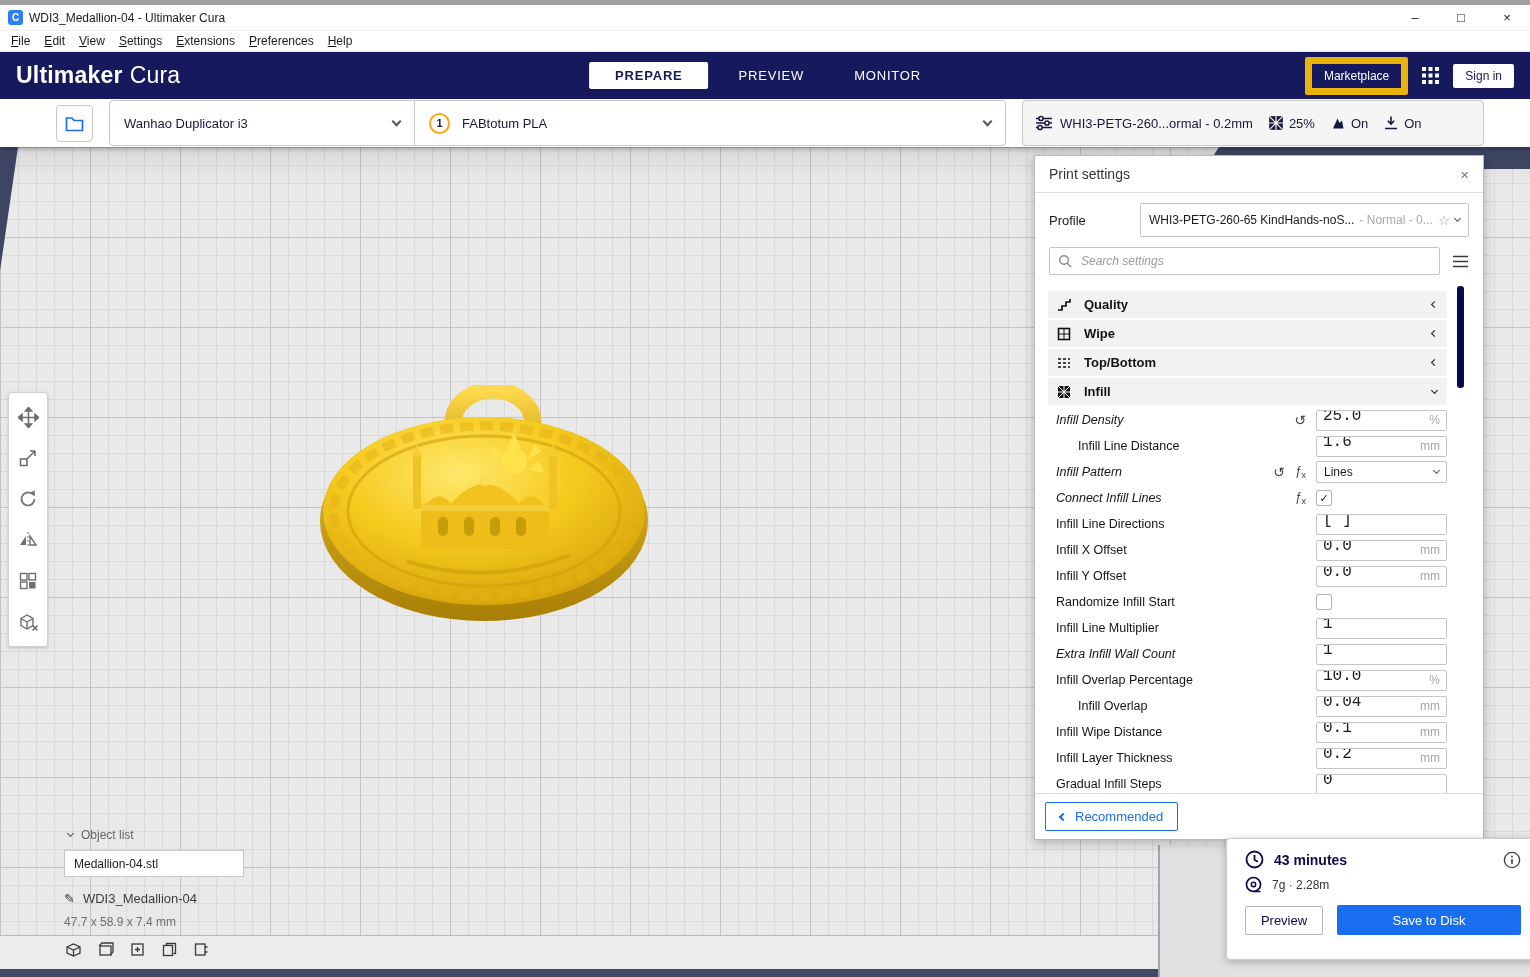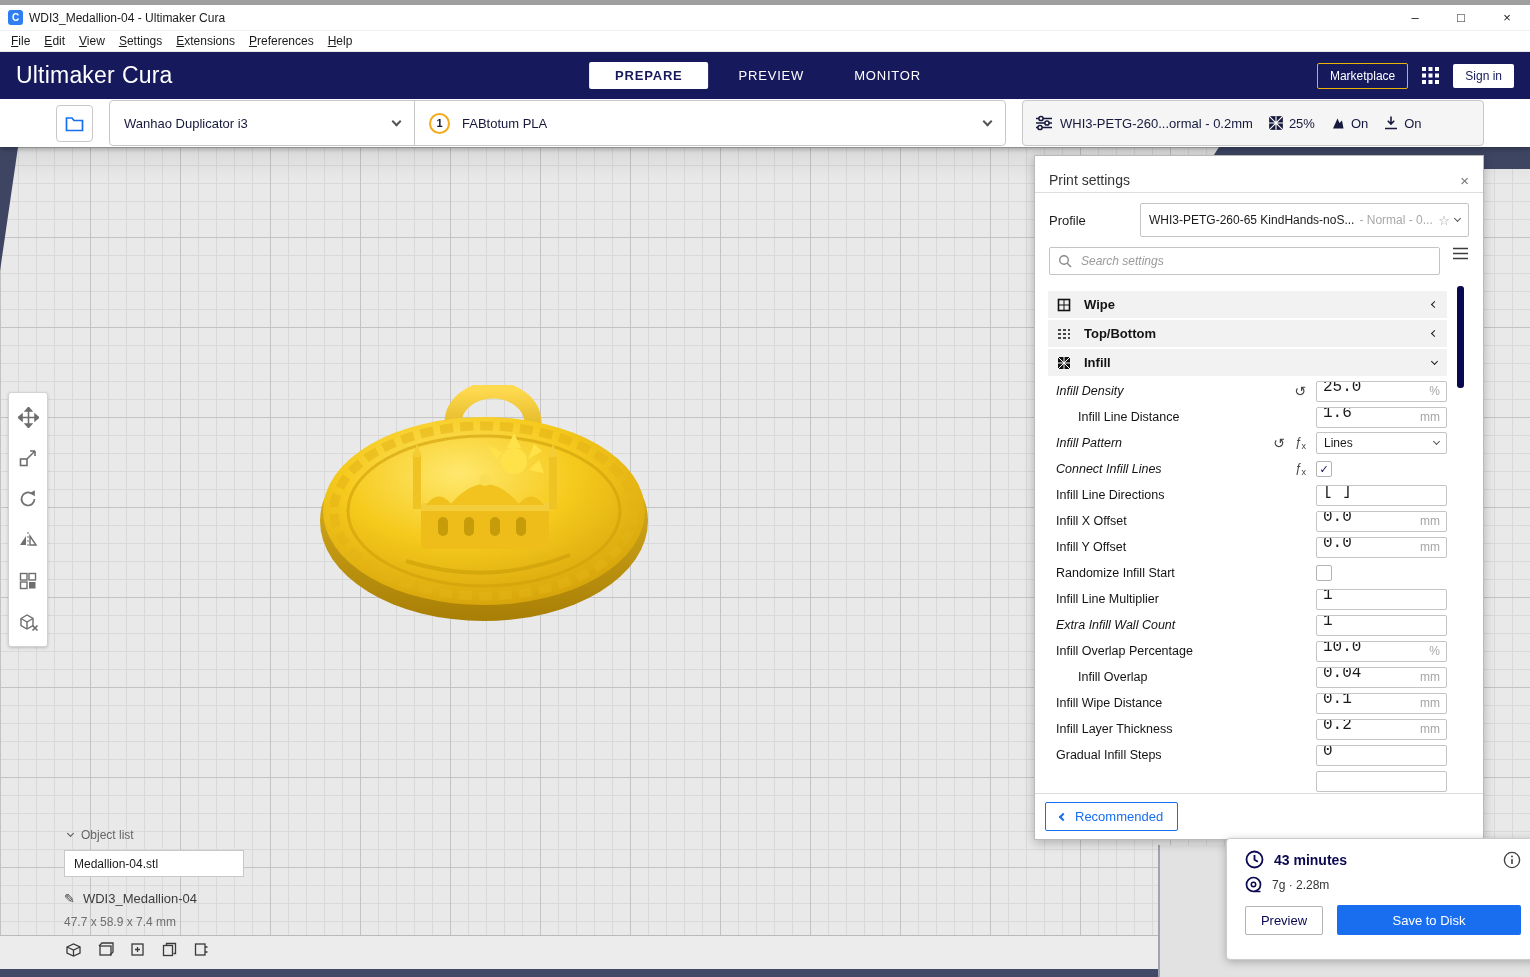--- a/index.html
+++ b/index.html
@@ -14,27 +14,27 @@
   .app-icon{width:15px;height:15px;border-radius:3px;background:#2f7ef2;color:#fff;font-size:10px;font-weight:700;display:flex;align-items:center;justify-content:center;margin-right:6px;}
   .win-btns{margin-left:auto;display:flex;height:100%;}
   .win-btn{width:46px;display:flex;align-items:center;justify-content:center;font-size:13px;color:#222;}
   .menubar{height:21px;background:#fff;display:flex;align-items:center;padding-left:4px;border-bottom:1px solid #e8e8e8;}
   .menu-item{font-size:12px;color:#1a1a1a;padding:0 7px;cursor:default;}
   .menu-item::first-letter{text-decoration:underline;}
 
   
   .header{height:47px;background:#161a5c;display:flex;align-items:center;padding:0 16px;position:relative;z-index:6;}
   .brand{color:#fff;font-size:23px;letter-spacing:.2px;white-space:nowrap;}
-  .brand .b{font-weight:400;}
+  .brand .b{font-weight:700;}
   .brand .l{font-weight:300;margin-left:7px;}
   .stage-tabs{position:absolute;left:50%;transform:translateX(-50%);display:flex;align-items:center;gap:10px;}
   .stage-tab{color:#fff;font-size:13px;letter-spacing:.8px;font-weight:500;padding:6px 20px;border-radius:2px;}
   .stage-tab.active{background:#fff;color:#161a5c;font-weight:600;padding:6px 26px;}
   .header-right{margin-left:auto;display:flex;align-items:center;gap:14px;}
-  .btn-marketplace{border:1px solid #eab308;border-radius:2px;color:#fff;font-size:12px;padding:5px 12px;background:transparent;}
+  .btn-marketplace{border:7px solid #eab308;border-radius:2px;color:#fff;font-size:12px;padding:5px 12px;background:transparent;}
   .btn-signin{background:#fff;border:none;border-radius:2px;color:#161a5c;font-size:12px;padding:5px 12px;}
   .apps-btn{display:flex;align-items:center;}
 
   
   .configbar{height:48px;background:#fff;display:flex;align-items:center;padding:0 46px 0 56px;gap:16px;position:relative;z-index:5;box-shadow:0 2px 5px rgba(0,0,0,.28);}
   .folder-btn{width:37px;height:37px;border:1px solid #c8c8c8;border-radius:4px;background:#fff;display:flex;align-items:center;justify-content:center;}
   .machine-bar{flex:1;height:46px;border:1px solid #c8c8c8;border-radius:4px;display:flex;align-items:stretch;background:#fff;}
   .printer-sec{width:305px;border-right:1px solid #c8c8c8;display:flex;align-items:center;padding:0 14px;font-size:13px;color:#16183c;gap:8px;}
   .material-sec{flex:1;display:flex;align-items:center;padding:0 14px;gap:12px;font-size:13px;color:#16183c;}
   .extruder-badge{width:21px;height:21px;border-radius:50%;border:2px solid #f3aa1c;background:#fff;color:#16183c;font-size:11px;font-weight:700;display:flex;align-items:center;justify-content:center;}
@@ -71,29 +71,29 @@
   .objectlist{position:absolute;left:64px;top:675px;width:250px;}
   .ol-header{display:flex;align-items:center;gap:8px;font-size:12px;color:#666;padding:6px 0 8px 4px;}
   .ol-box{width:180px;height:27px;background:#fff;border:1px solid #c8c8c8;display:flex;align-items:center;padding:0 9px;font-size:12px;color:#1a1a1a;}
   .ol-name{display:flex;align-items:center;gap:8px;margin-top:14px;font-size:13px;color:#3c3c3c;}
   .ol-dims{margin-top:9px;font-size:12px;color:#6e6e6e;}
   .ol-icons{margin-top:11px;display:flex;gap:14px;align-items:center;}
   .ol-icons .tool-btn{width:18px;height:18px;}
 
   
   .ps-panel{position:absolute;top:8px;right:46px;width:450px;height:685px;background:#fff;border:1px solid #b9b9b9;box-shadow:0 3px 10px rgba(0,0,0,.25);}
-  .ps-header{height:37px;display:flex;justify-content:space-between;padding:16px 14px;border-bottom:1px solid #ddd;font-size:14px;color:#333;}
+  .ps-header{height:37px;display:flex;align-items:center;justify-content:space-between;padding:8px 14px;border-bottom:1px solid #ddd;font-size:14px;color:#333;}
   .ps-close{font-size:15px;color:#777;}
   .ps-profile{display:flex;align-items:center;padding:10px 14px 4px;}
   .ps-profile-label{width:91px;font-size:13px;color:#1a1a1a;}
   .profile-select{flex:1;height:27px;border:1px solid #c4c4c4;border-radius:2px;display:flex;align-items:center;gap:5px;padding:16px 8px;font-size:12px;overflow:hidden;white-space:nowrap;}
   .profile-select .main{color:#1a1a1a;overflow:hidden;text-overflow:ellipsis;}
   .profile-select .suffix{color:#a8a8a8;flex:1;overflow:hidden;}
   .profile-select .star{color:#9a9a9a;font-size:13px;}
-  .ps-search{display:flex;gap:12px;padding:6px 14px 8px;}
+  .ps-search{display:flex;align-items:center;gap:12px;padding:6px 14px 8px;}
   .searchbox{flex:1;height:28px;border:1px solid #c4c4c4;border-radius:2px;display:flex;align-items:center;gap:7px;padding:0 8px;}
   .searchbox input{border:none;outline:none;flex:1;font-family:"Liberation Sans",sans-serif;font-size:12px;color:#555;background:transparent;}
   .searchbox input::placeholder{font-style:italic;color:#9a9a9a;}
   .ps-body{height:514px;overflow:hidden;padding:0 36px 0 13px;margin-top:8px;}
   .cat-row{height:27px;margin-bottom:2px;background:#f2f2f2;display:flex;align-items:center;gap:13px;padding:0 10px 0 9px;}
   .cat-row .cat-label{font-size:13px;font-weight:700;color:#141414;}
   .cat-row .chev{border-color:#1a1a1a;}
   .srow{height:26px;display:flex;align-items:center;padding-left:8px;}
   .slabel{flex:1;font-size:12.5px;color:#141414;white-space:nowrap;}
   .slabel.it{font-style:italic;}
@@ -423,20 +423,27 @@
         </div>
         <svg width="17" height="13" viewBox="0 0 17 13">
           <path d="M1 1.5 h15 M1 6.5 h15 M1 11.5 h15" stroke="#3c3c3c" stroke-width="1.7"></path>
         </svg>
       </div>
 
       <div class="ps-body">
 
         <div class="cat-row">
           <svg width="14" height="14" viewBox="0 0 14 14">
+            <path d="M1 12 h4 V8 h4 V4 h4 V1" fill="none" stroke="#111" stroke-width="1.7"></path>
+          </svg>
+          <span class="cat-label">Quality</span>
+          <span class="chev left small ml-auto"></span>
+        </div>
+        <div class="cat-row">
+          <svg width="14" height="14" viewBox="0 0 14 14">
             <rect x="1.5" y="1.5" width="11" height="11" fill="none" stroke="#111" stroke-width="1.6"></rect>
             <path d="M1.5 7 h11 M7 1.5 v11" stroke="#111" stroke-width="1"></path>
           </svg>
           <span class="cat-label">Wipe</span>
           <span class="chev left small ml-auto"></span>
         </div>
         <div class="cat-row">
           <svg width="14" height="14" viewBox="0 0 14 14">
             <path d="M1 3 h12 M1 7 h12 M1 11 h12" stroke="#111" stroke-width="1.7" stroke-dasharray="3 2"></path>
           </svg>

